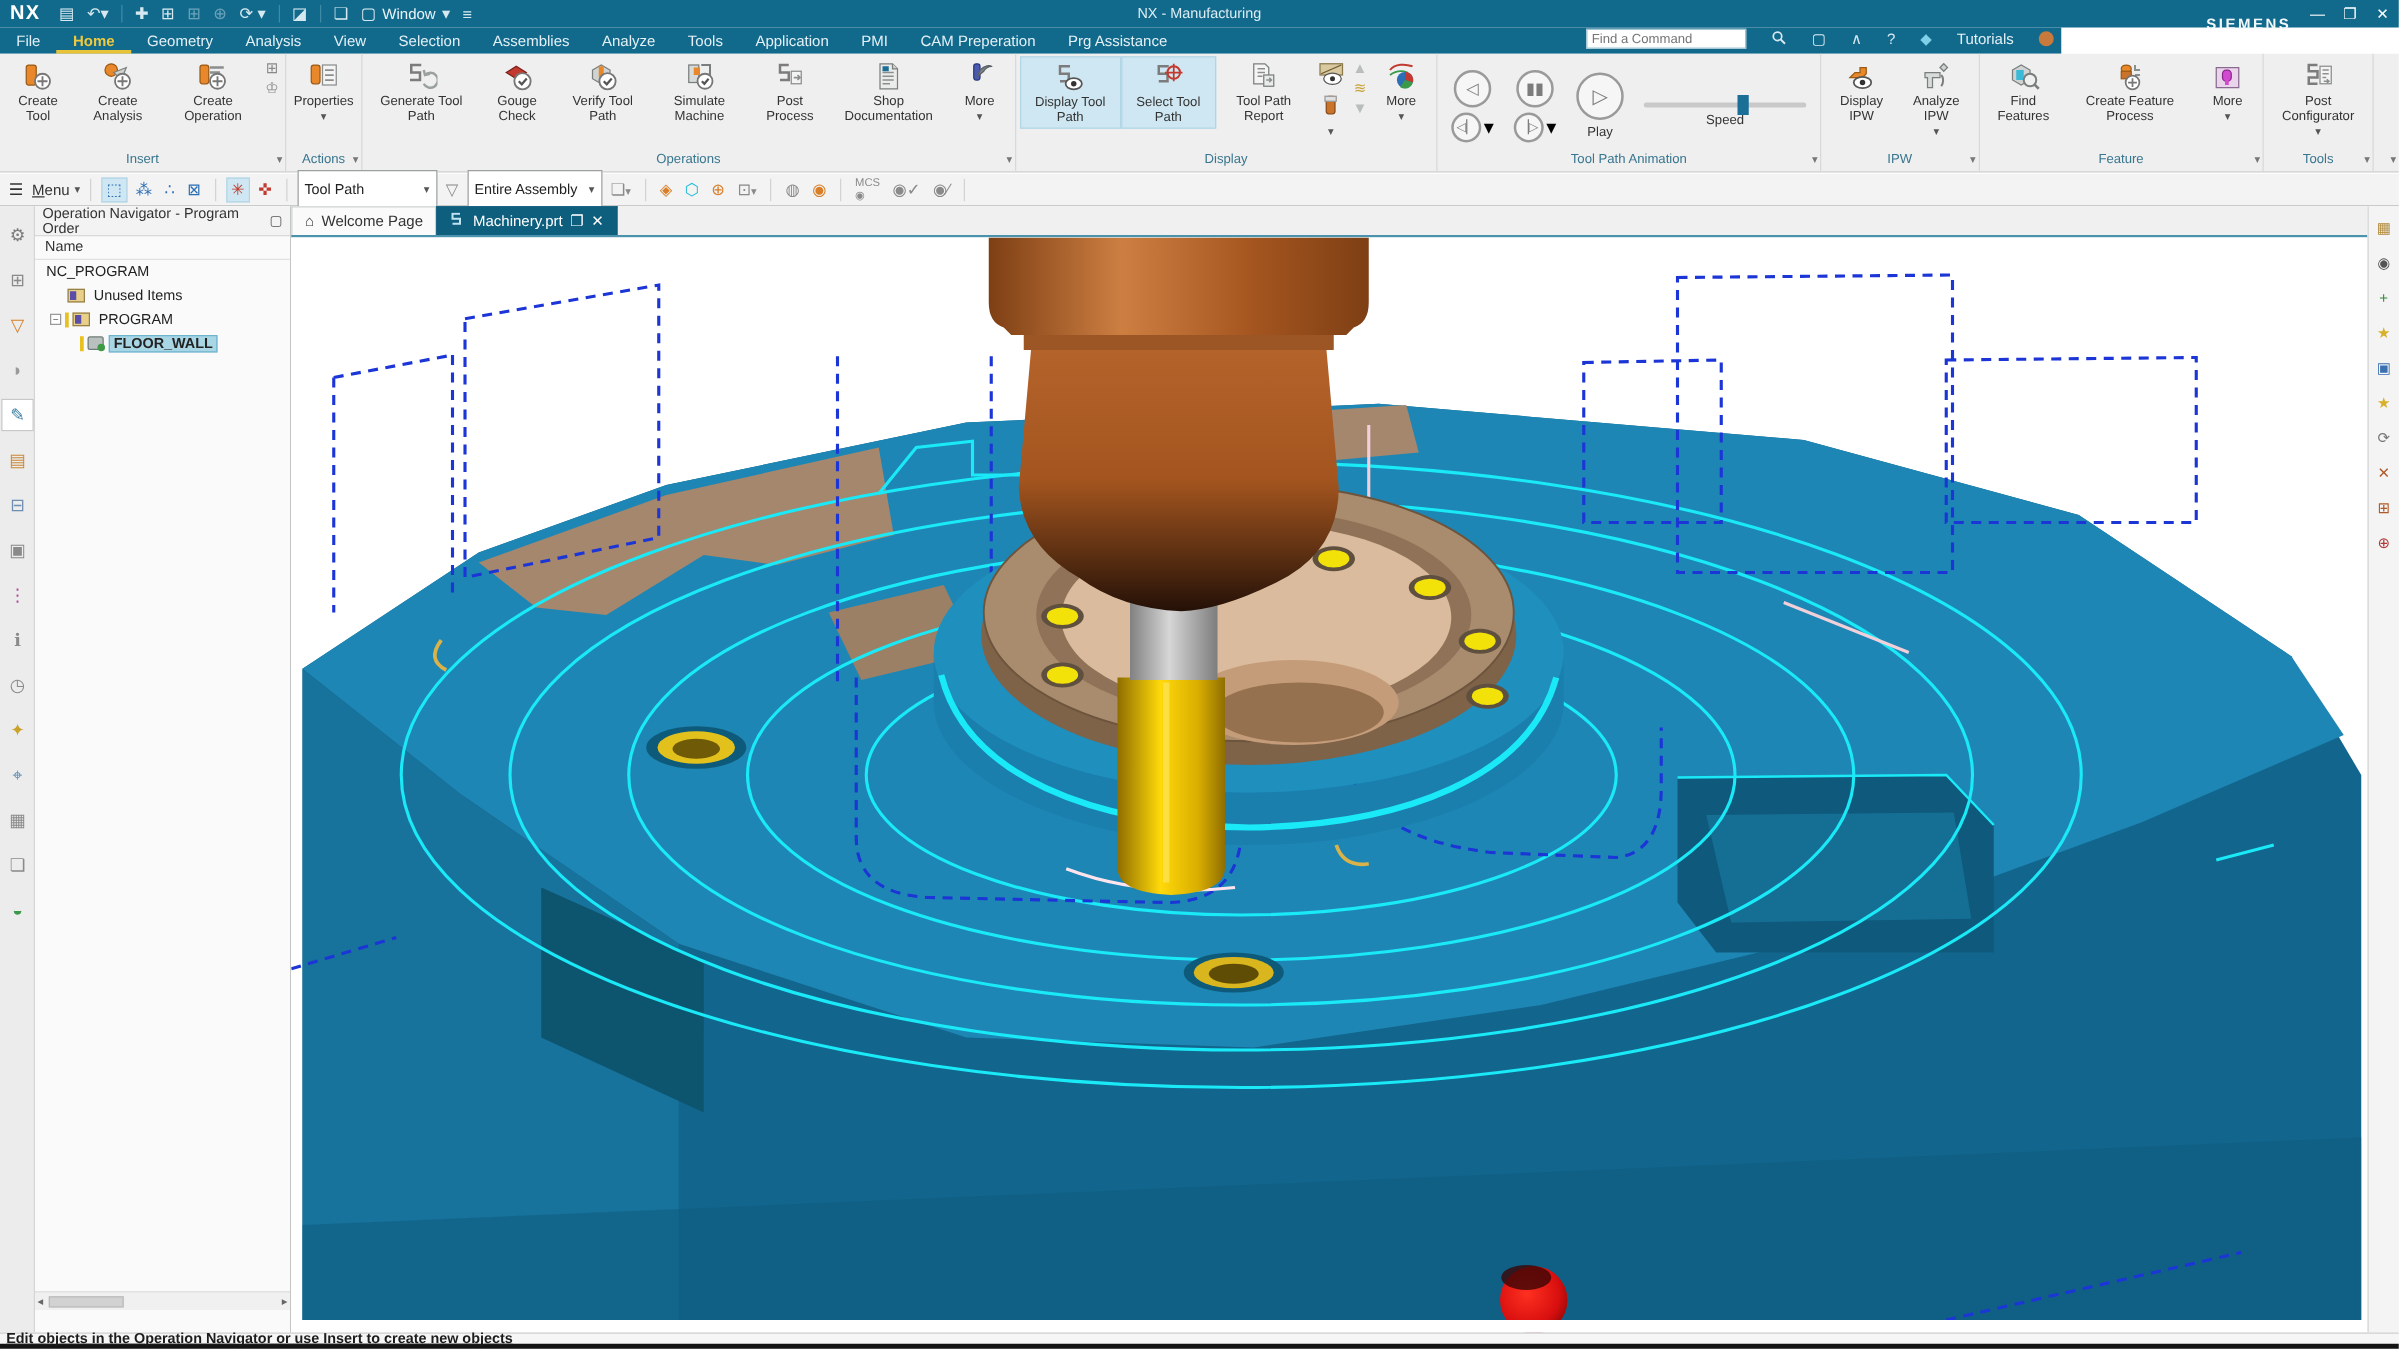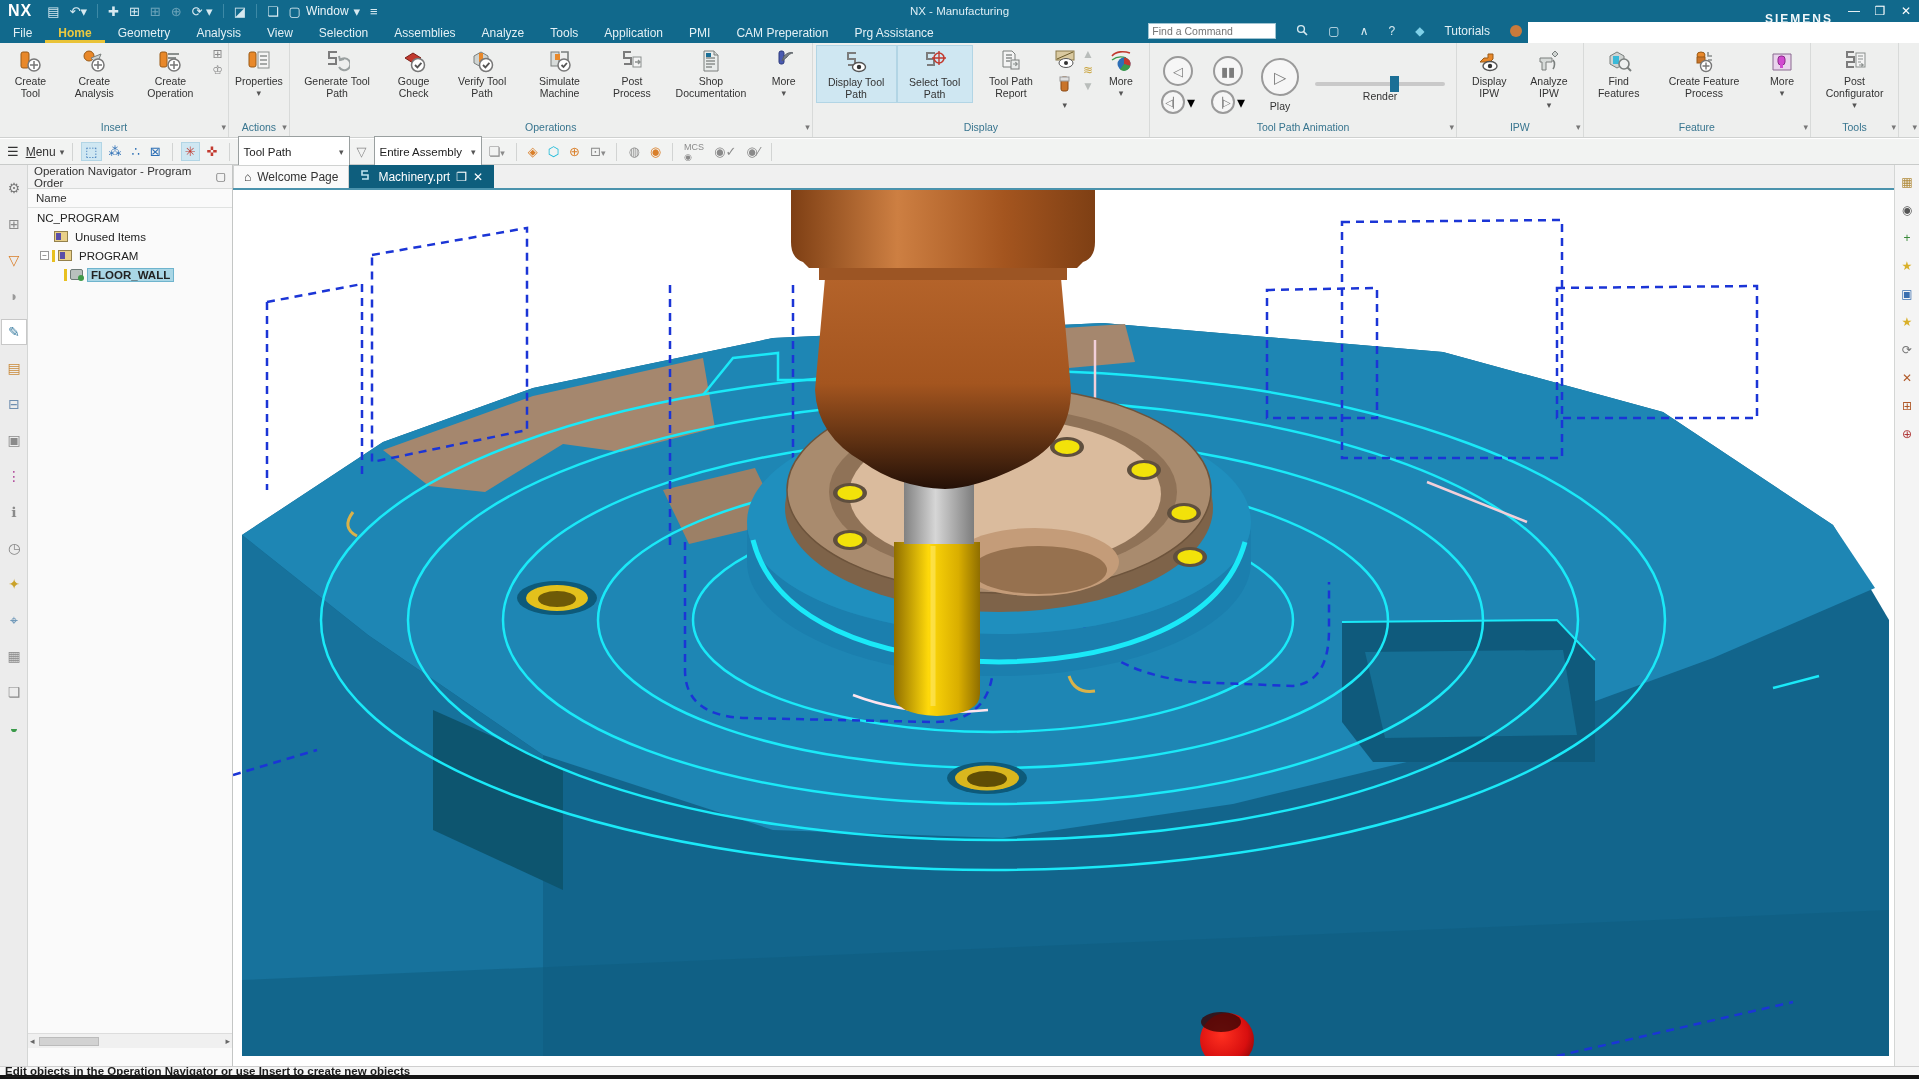--- a/index.html
+++ b/index.html
@@ -9,21 +9,21 @@
   #titlebar { position:absolute; left:0; top:0; width:1919px; height:22px; background:#11698c;
     display:flex; align-items:center; color:#eaf4f8; font-size:12px; }
   #nx-logo { font-weight:bold; font-size:16px; color:#fff; margin:0 10px 0 8px; letter-spacing:1px;text-align:center; }
   .qa-ico { color:#d7e9f0; font-size:13px; margin:0 5px; }
   .qa-ico.dim { opacity:.45; }
   .qa-sep { width:1px; height:14px; background:#3d89a6; margin:0 5px; }
   #win-title { position:absolute; left:0; right:0; text-align:center; font-size:11.5px; color:#dcedf4; pointer-events:none; }
   #brand { position:absolute; right:86px; top:12px; font-weight:bold; letter-spacing:2px; font-size:12px; color:#f2f8fa; }
   .winctl { position:absolute; top:0; width:26px; height:22px; text-align:center; line-height:22px; color:#fff; font-size:12px; }
   
-  #menubar { position:absolute; left:0; top:22px; width:1528px; height:21px; background:#11698c;
+  #menubar { position:absolute; left:0; top:22px; width:1649px; height:21px; background:#11698c;
     display:flex; align-items:center; font-size:12px; color:#e3f0f5; }
   .menu-item { padding:2px 13px; height:21px; line-height:18px; }
   .menu-item.active { color:#ecc93f; border-bottom:3px solid #e9c337; font-weight:bold; }
   #menubar-right { position:absolute; right:6px; top:1px; display:flex; align-items:center; gap:20px; }
   #find-box { width:128px; height:16px; font-size:10.5px; border:1px solid #9fc4d2; background:#fff; padding:0 3px; color:#444; }
   .mb-ico { color:#d7e9f0; font-size:12px; }
   #avatar { width:12px; height:12px; border-radius:50%; background:#c87a3c; }
   
   #ribbon { position:absolute; left:0; top:43px; width:1919px; height:95px; background:#eeefee;
     border-bottom:1px solid #cfd1d0; display:flex; }
@@ -380,21 +380,21 @@
           </span>
       </div>
       <div class="animcol">
         <span class="circ" style="width:38px;height:38px;font-size:16px;">▷</span>
         <span class="anim-lbl">Play</span>
       </div>
       <div class="animcol">
         <div id="speed-track">
             <div id="speed-thumb"></div>
           </div>
-        <span class="anim-lbl">Render</span>
+        <span class="anim-lbl">Speed</span>
       </div>
     </div>
     <div class="rib-label"><span>Tool Path Animation</span><span class="dlg">▾</span></div>
   </div>
 
   <div class="rib-group">
     <div class="rib-row">
       <div class="rbtn">
         <span class="ric">
           <svg width="26" height="26">

